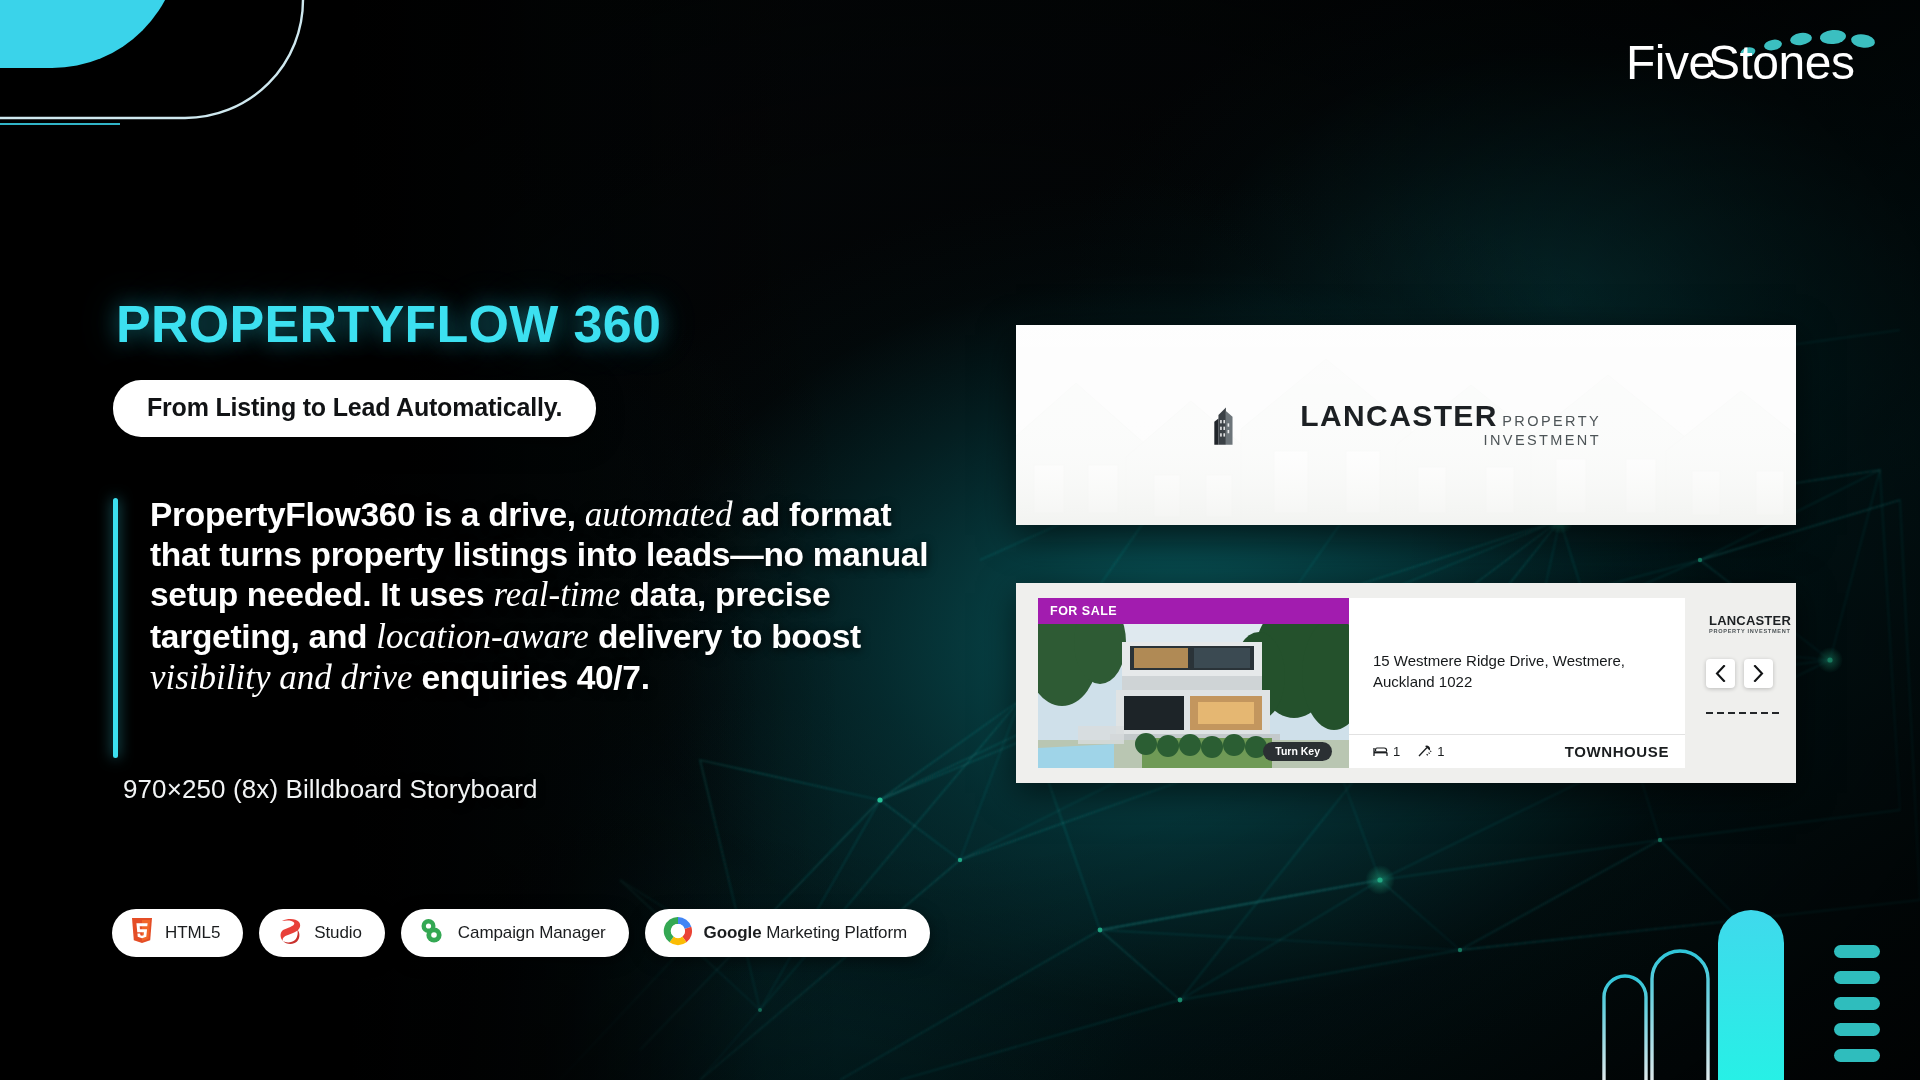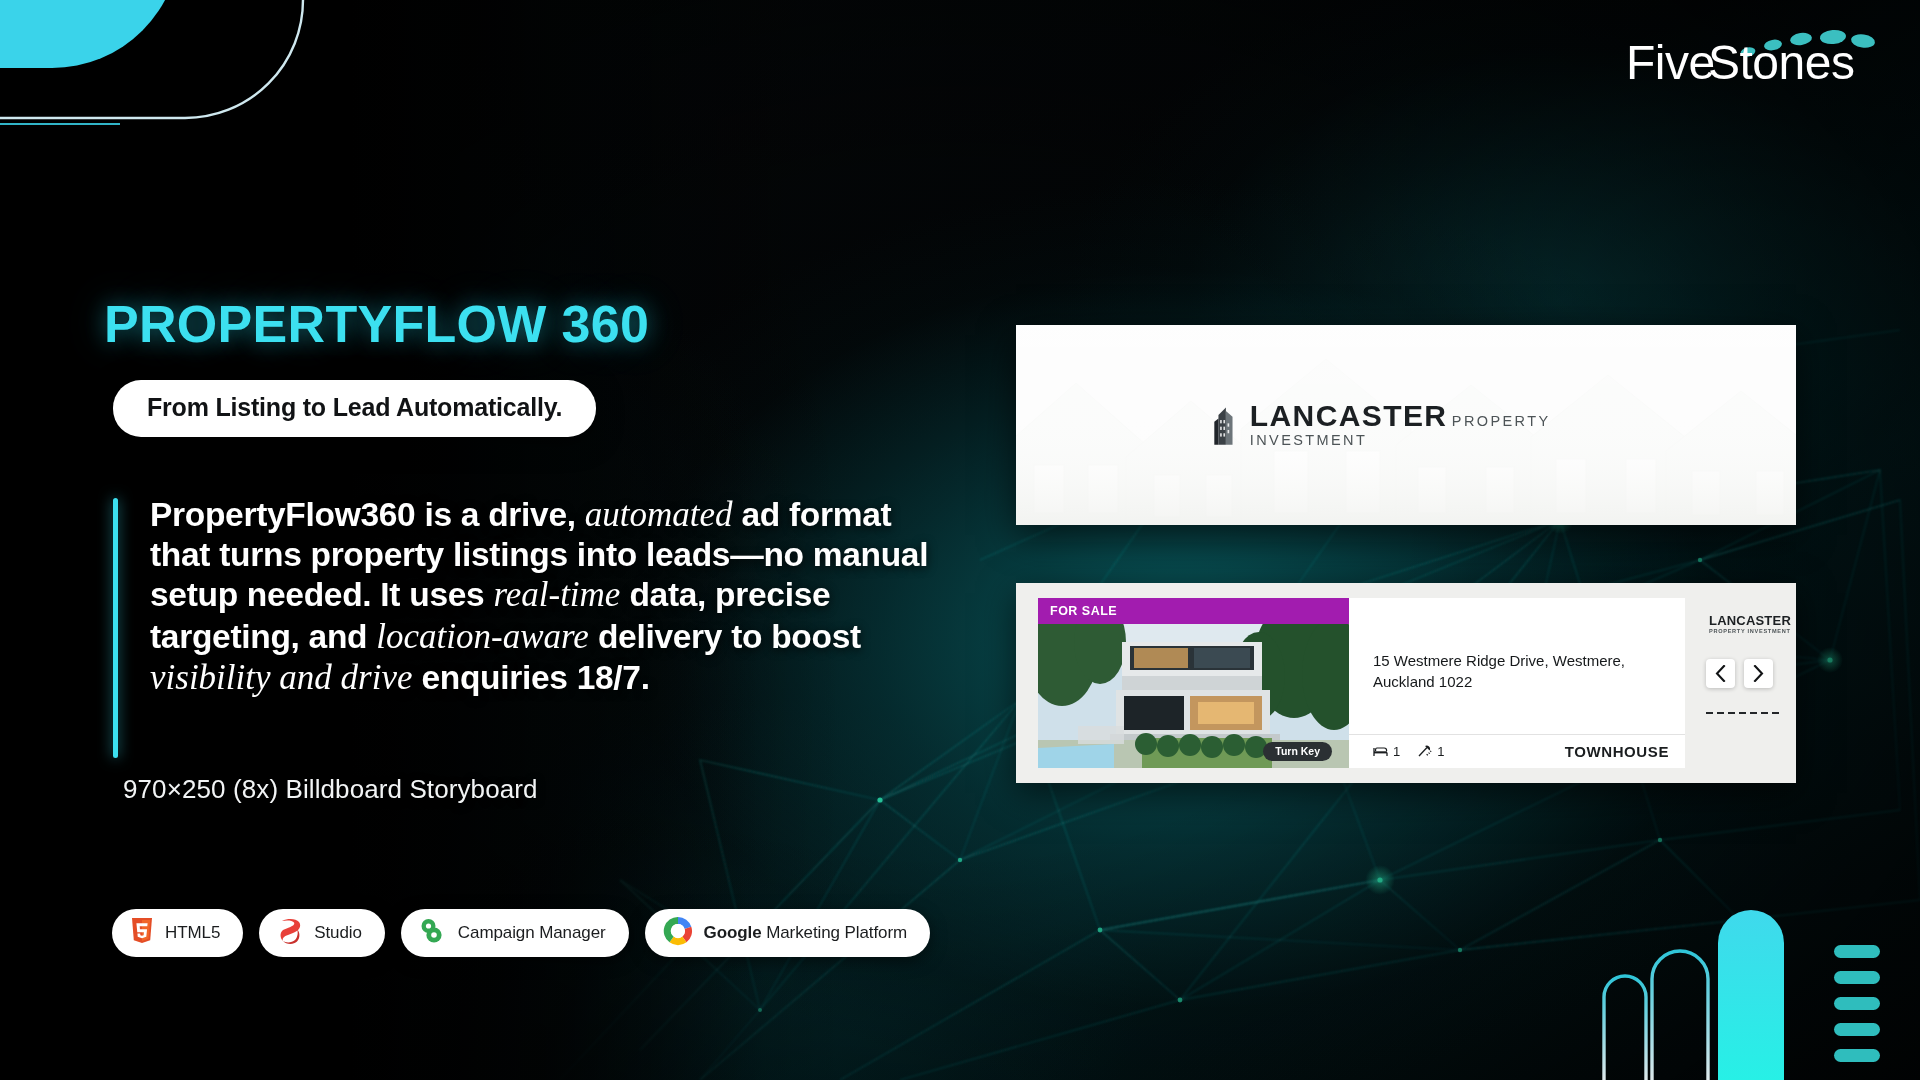--- a/index.html
+++ b/index.html
@@ -35,21 +35,21 @@
   }
 
   
   .corner-wrap{ position:absolute; left:0; top:0; width:330px; height:130px; }
 
   
   .logo{ position:absolute; right:44px; top:24px; width:250px; height:62px; }
 
   
   .headline{
-    position:absolute; left:104px; top:294px;
+    position:absolute; left:116px; top:294px;
     font-size:52px; font-weight:700; letter-spacing:0.3px;
     color:#3ce0f0;
     text-shadow:0 0 22px rgba(46,214,236,0.45), 0 0 44px rgba(46,214,236,0.22);
     white-space:nowrap;
   }
   .subpill{
     position:absolute; left:113px; top:380px;
     background:#ffffff; color:#111315;
     border-radius:28px;
     padding:13px 34px 15px 34px;
@@ -96,20 +96,21 @@
   .badge .lbl{ font-size:17px; color:#1b1d1f; letter-spacing:-0.1px; white-space:nowrap; }
   .badge .lbl b{ font-weight:700; }
   .badge .ico{ display:block; flex:0 0 auto; }
 
   
   .banner1{
     position:absolute; left:1016px; top:325px; width:780px; height:200px;
     background:#f9a8d4;
     box-shadow:0 10px 34px rgba(0,0,0,0.62);
     overflow:hidden;
+    text-align:right;
   }
   .b1-photo{ position:absolute; inset:0; }
   .b1-logo{ position:absolute; left:50%; top:50%; transform:translate(-50%,-50%); display:flex; align-items:center; gap:9px; }
   .b1-logo .txt .t1{ font-size:30px; font-weight:700; letter-spacing:1.4px; color:#1c2023; line-height:1; }
   .b1-logo .txt .t2{ font-size:14.5px; font-weight:500; letter-spacing:2.4px; color:#4d5457; line-height:1; margin-top:5px; }
 
   .banner2{
     position:absolute; left:1016px; top:583px; width:780px; height:200px;
     background:#efefed;
     box-shadow:0 10px 34px rgba(0,0,0,0.62);
@@ -267,21 +268,21 @@
       <text x="82" y="55" font-family="Liberation Sans, sans-serif" font-size="48" fill="#ffffff" letter-spacing="-0.5">Stones</text>
     </svg>
   </div>
 
   <div class="headline">PROPERTYFLOW 360</div>
 
   <div class="subpill">From Listing to Lead Automatically.</div>
 
   <div class="bodywrap">
     <div class="accentbar"></div>
-    <div class="bodytext" id="bodytext"><span>PropertyFlow360 is a drive, </span><i>automated</i><span> ad format that turns property listings into leads—no manual setup needed. It uses </span><i>real-time</i><span> data, precise targeting, and </span><i>location-aware</i><span> delivery to boost </span><i>visibility and drive</i><span> enquiries 18/7.</span></div>
+    <div class="bodytext" id="bodytext"><span>PropertyFlow360 is a drive, </span><i>automated</i><span> ad format that turns property listings into leads—no manual setup needed. It uses </span><i>real-time</i><span> data, precise targeting, and </span><i>location-aware</i><span> delivery to boost </span><i>visibility and drive</i><span> enquiries 40/7.</span></div>
   </div>
 
   <div class="caption">970×250 (8x) Billdboard Storyboard</div>
 
   <div class="badges">
 
     <div class="badge">
       <span class="ico">
         <svg width="24" height="28" viewBox="0 0 24 28">
           <path d="M2 1 L22 1 L20.2 23.2 L12 26 L3.8 23.2 Z" fill="#E44D26"></path>

